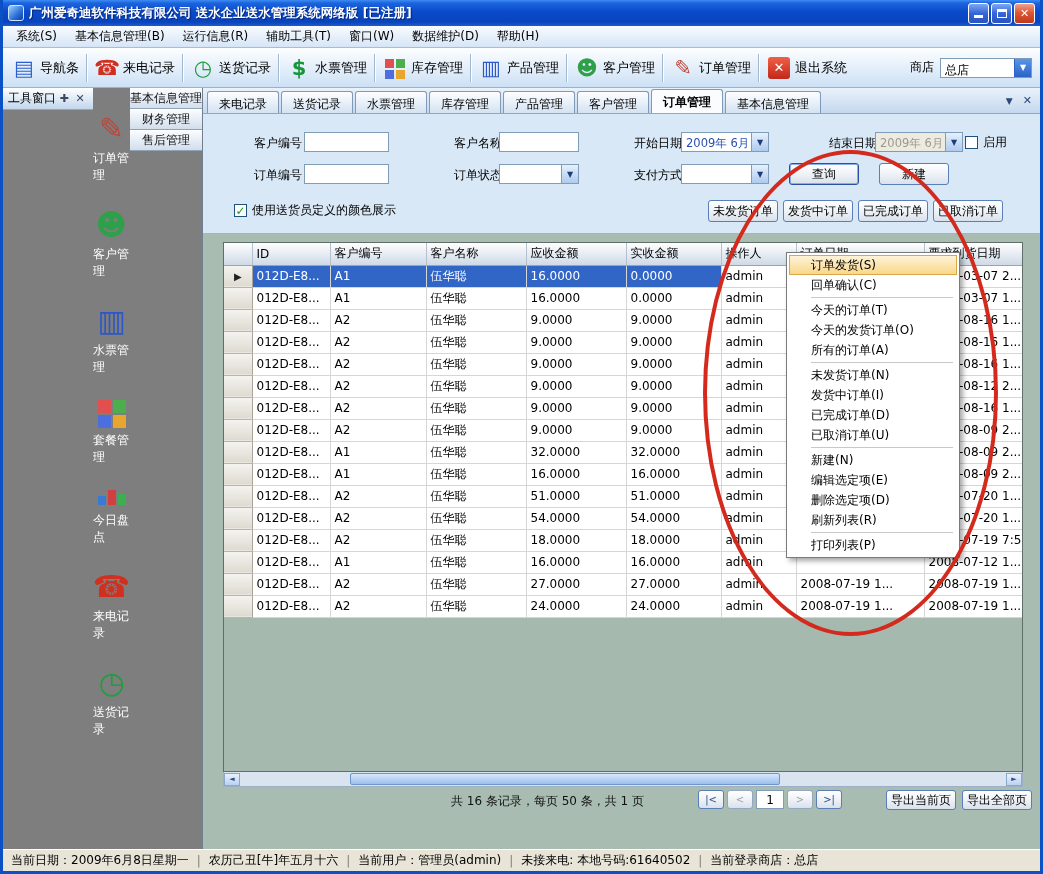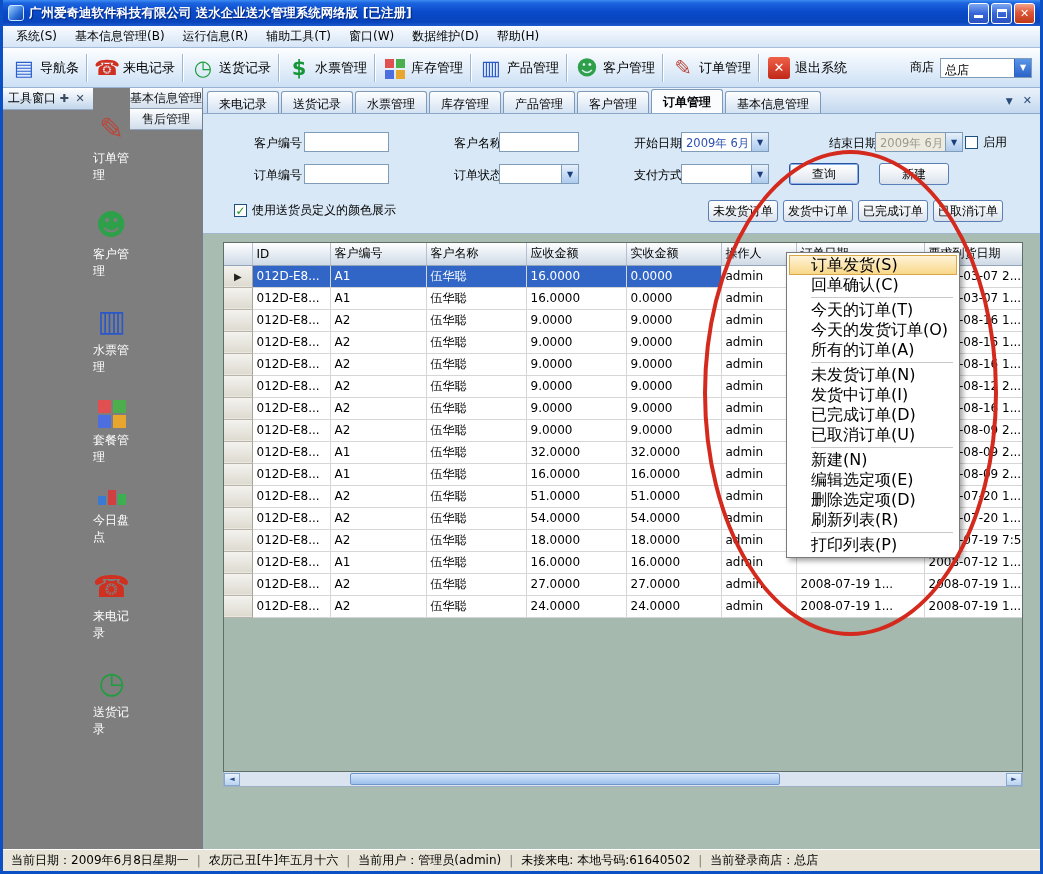--- a/index.html
+++ b/index.html
@@ -112,21 +112,21 @@
   .pager .nav .btn.dis{color:#9AA4AE;border-color:#93A8BE;}
   .page-input{width:28px;height:19px;border:1px solid #7F9DB9;text-align:center;font-size:12px;}
   .pager .exports{position:absolute;right:8px;top:3px;display:flex;gap:6px;}
   .pager .exports .btn{width:70px;height:20px;}
 
   
   .statusbar{height:22px;background:#E8E5D8;border-top:1px solid #fff;display:flex;align-items:center;font-size:12px;padding:0 8px;gap:8px;white-space:nowrap;overflow:hidden;}
   .sb-sep{color:#808074;}
 
   
-  .ctxmenu{position:absolute;left:783px;top:252px;width:174px;background:#fff;border:1px solid #7A7A7A;box-shadow:3px 3px 5px rgba(0,0,0,.35);padding:2px;z-index:50;font-size:16px;}
+  .ctxmenu{position:absolute;left:783px;top:252px;width:174px;background:#fff;border:1px solid #7A7A7A;box-shadow:3px 3px 5px rgba(0,0,0,.35);padding:2px;z-index:50;font-size:12px;}
   .cmenu-item{height:20px;display:flex;align-items:center;padding-left:22px;cursor:default;}
   .cmenu-item.hl{background:linear-gradient(#FEF3D8,#F8D789);border:1px solid #D8A748;padding-left:21px;}
   .menu-sep{height:1px;background:#C8C8C8;margin:2px 4px 2px 22px;}
 
   
   .annotation{position:absolute;left:700px;top:150px;width:295px;height:486px;border:4px solid #D42A1E;border-radius:50%;z-index:60;pointer-events:none;}
 </style>
 </head>
 <body>
 
@@ -259,20 +259,21 @@
             <span class="icon"><span class="g" style="color:#D03020">☎</span></span>
             <span class="sb-label">来电记录</span>
           </div>
           <div class="sb-item">
             <span class="icon"><span class="g" style="color:#1E9E3C">◷</span></span>
             <span class="sb-label">送货记录</span>
           </div>
         </div>
       <div class="sb-bottom" id="sidebar-bottom">
           <div class="bar">基本信息管理</div>
+          <div class="bar">财务管理</div>
           <div class="bar">售后管理</div>
         </div>
     </div>
 
     <div class="right">
 
       <div class="tabstrip">
         <div style="display:flex;align-items:flex-end;gap:2px;" id="tab-items">
             <div class="tab">来电记录</div>
             <div class="tab">送货记录</div>
@@ -544,20 +545,34 @@
               </tbody>
           </table>
         </div>
 
         <div class="hscroll">
           <span class="sc-btn left"></span>
           <span class="sc-thumb"></span>
           <span class="sc-btn right"></span>
         </div>
 
+        <div class="pager">
+          <span class="summary">共 16 条记录，每页 50 条，共 1 页</span>
+          <div class="nav">
+            <div class="btn">|&lt;</div>
+            <div class="btn dis">&lt;</div>
+            <input class="page-input" value="1" style="">
+            <div class="btn dis">&gt;</div>
+            <div class="btn">&gt;|</div>
+          </div>
+          <div class="exports">
+            <div class="btn">导出当前页</div>
+            <div class="btn">导出全部页</div>
+          </div>
+        </div>
 
       </div>
     </div>
   </div>
 
   <div class="statusbar" id="status-sections">
       <span class="sb-section">当前日期：2009年6月8日星期一</span>
       <span class="sb-sep">|</span>
       <span class="sb-section">农历己丑[牛]年五月十六</span>
       <span class="sb-sep">|</span>

